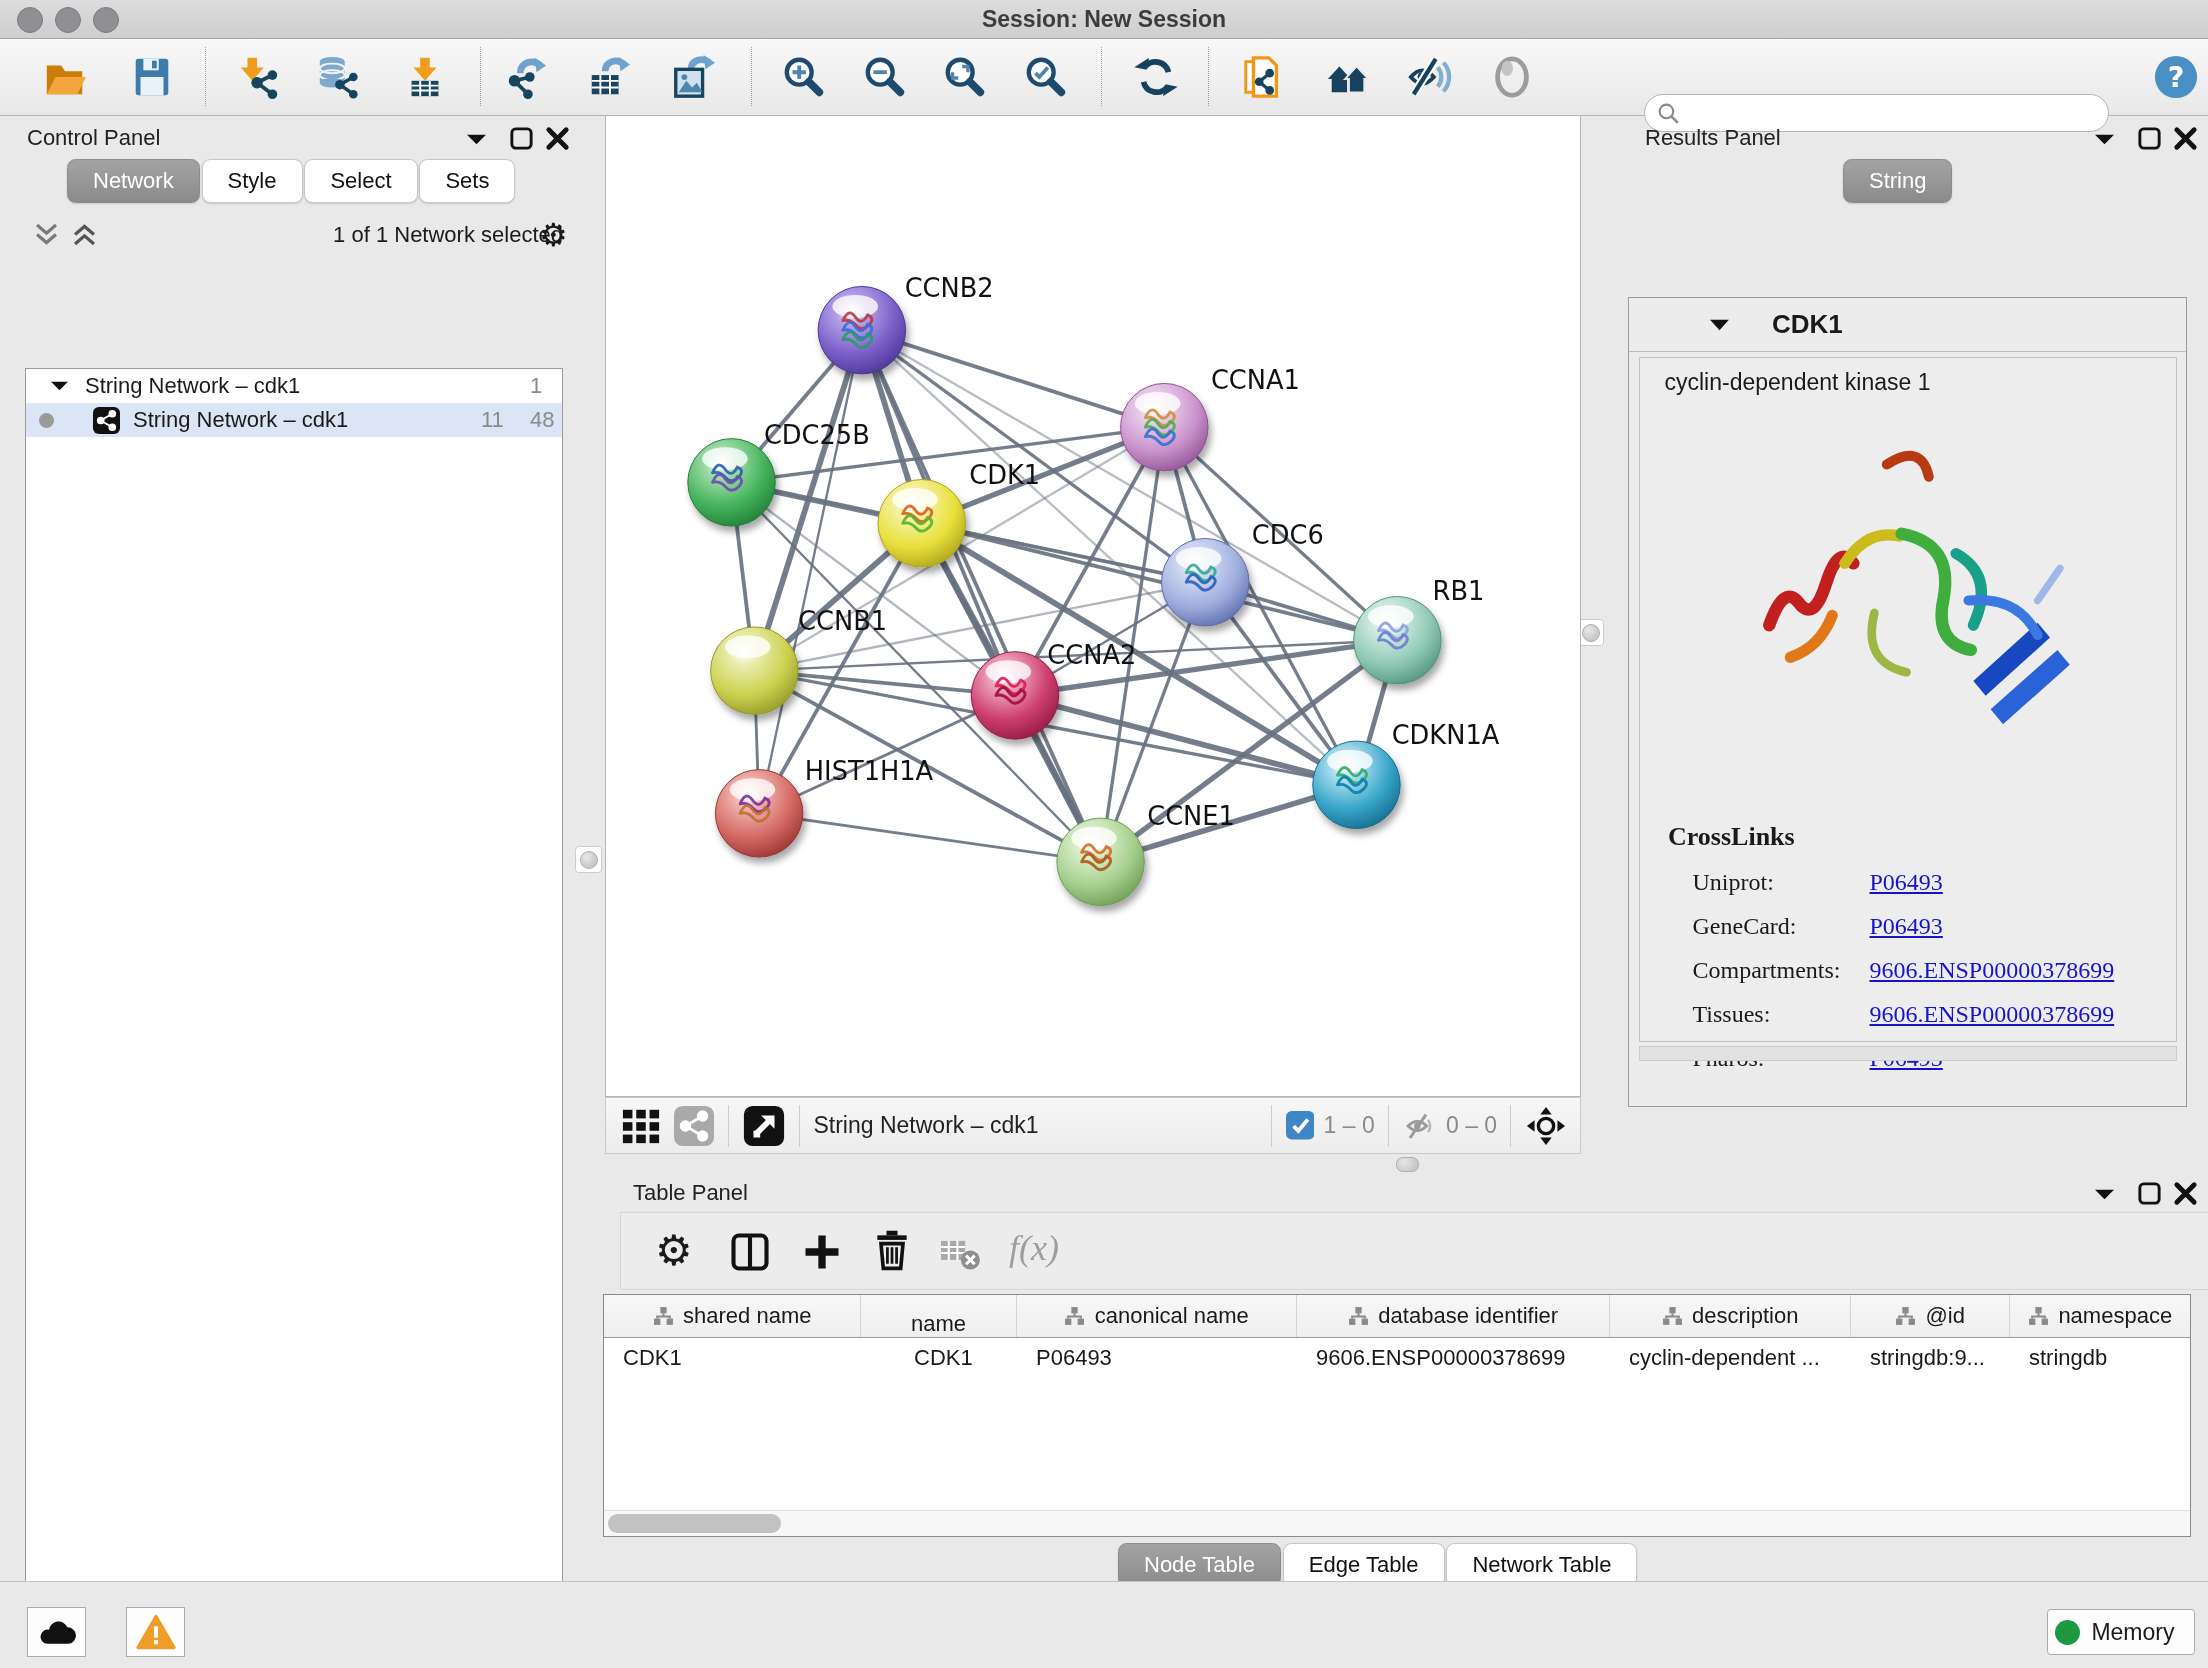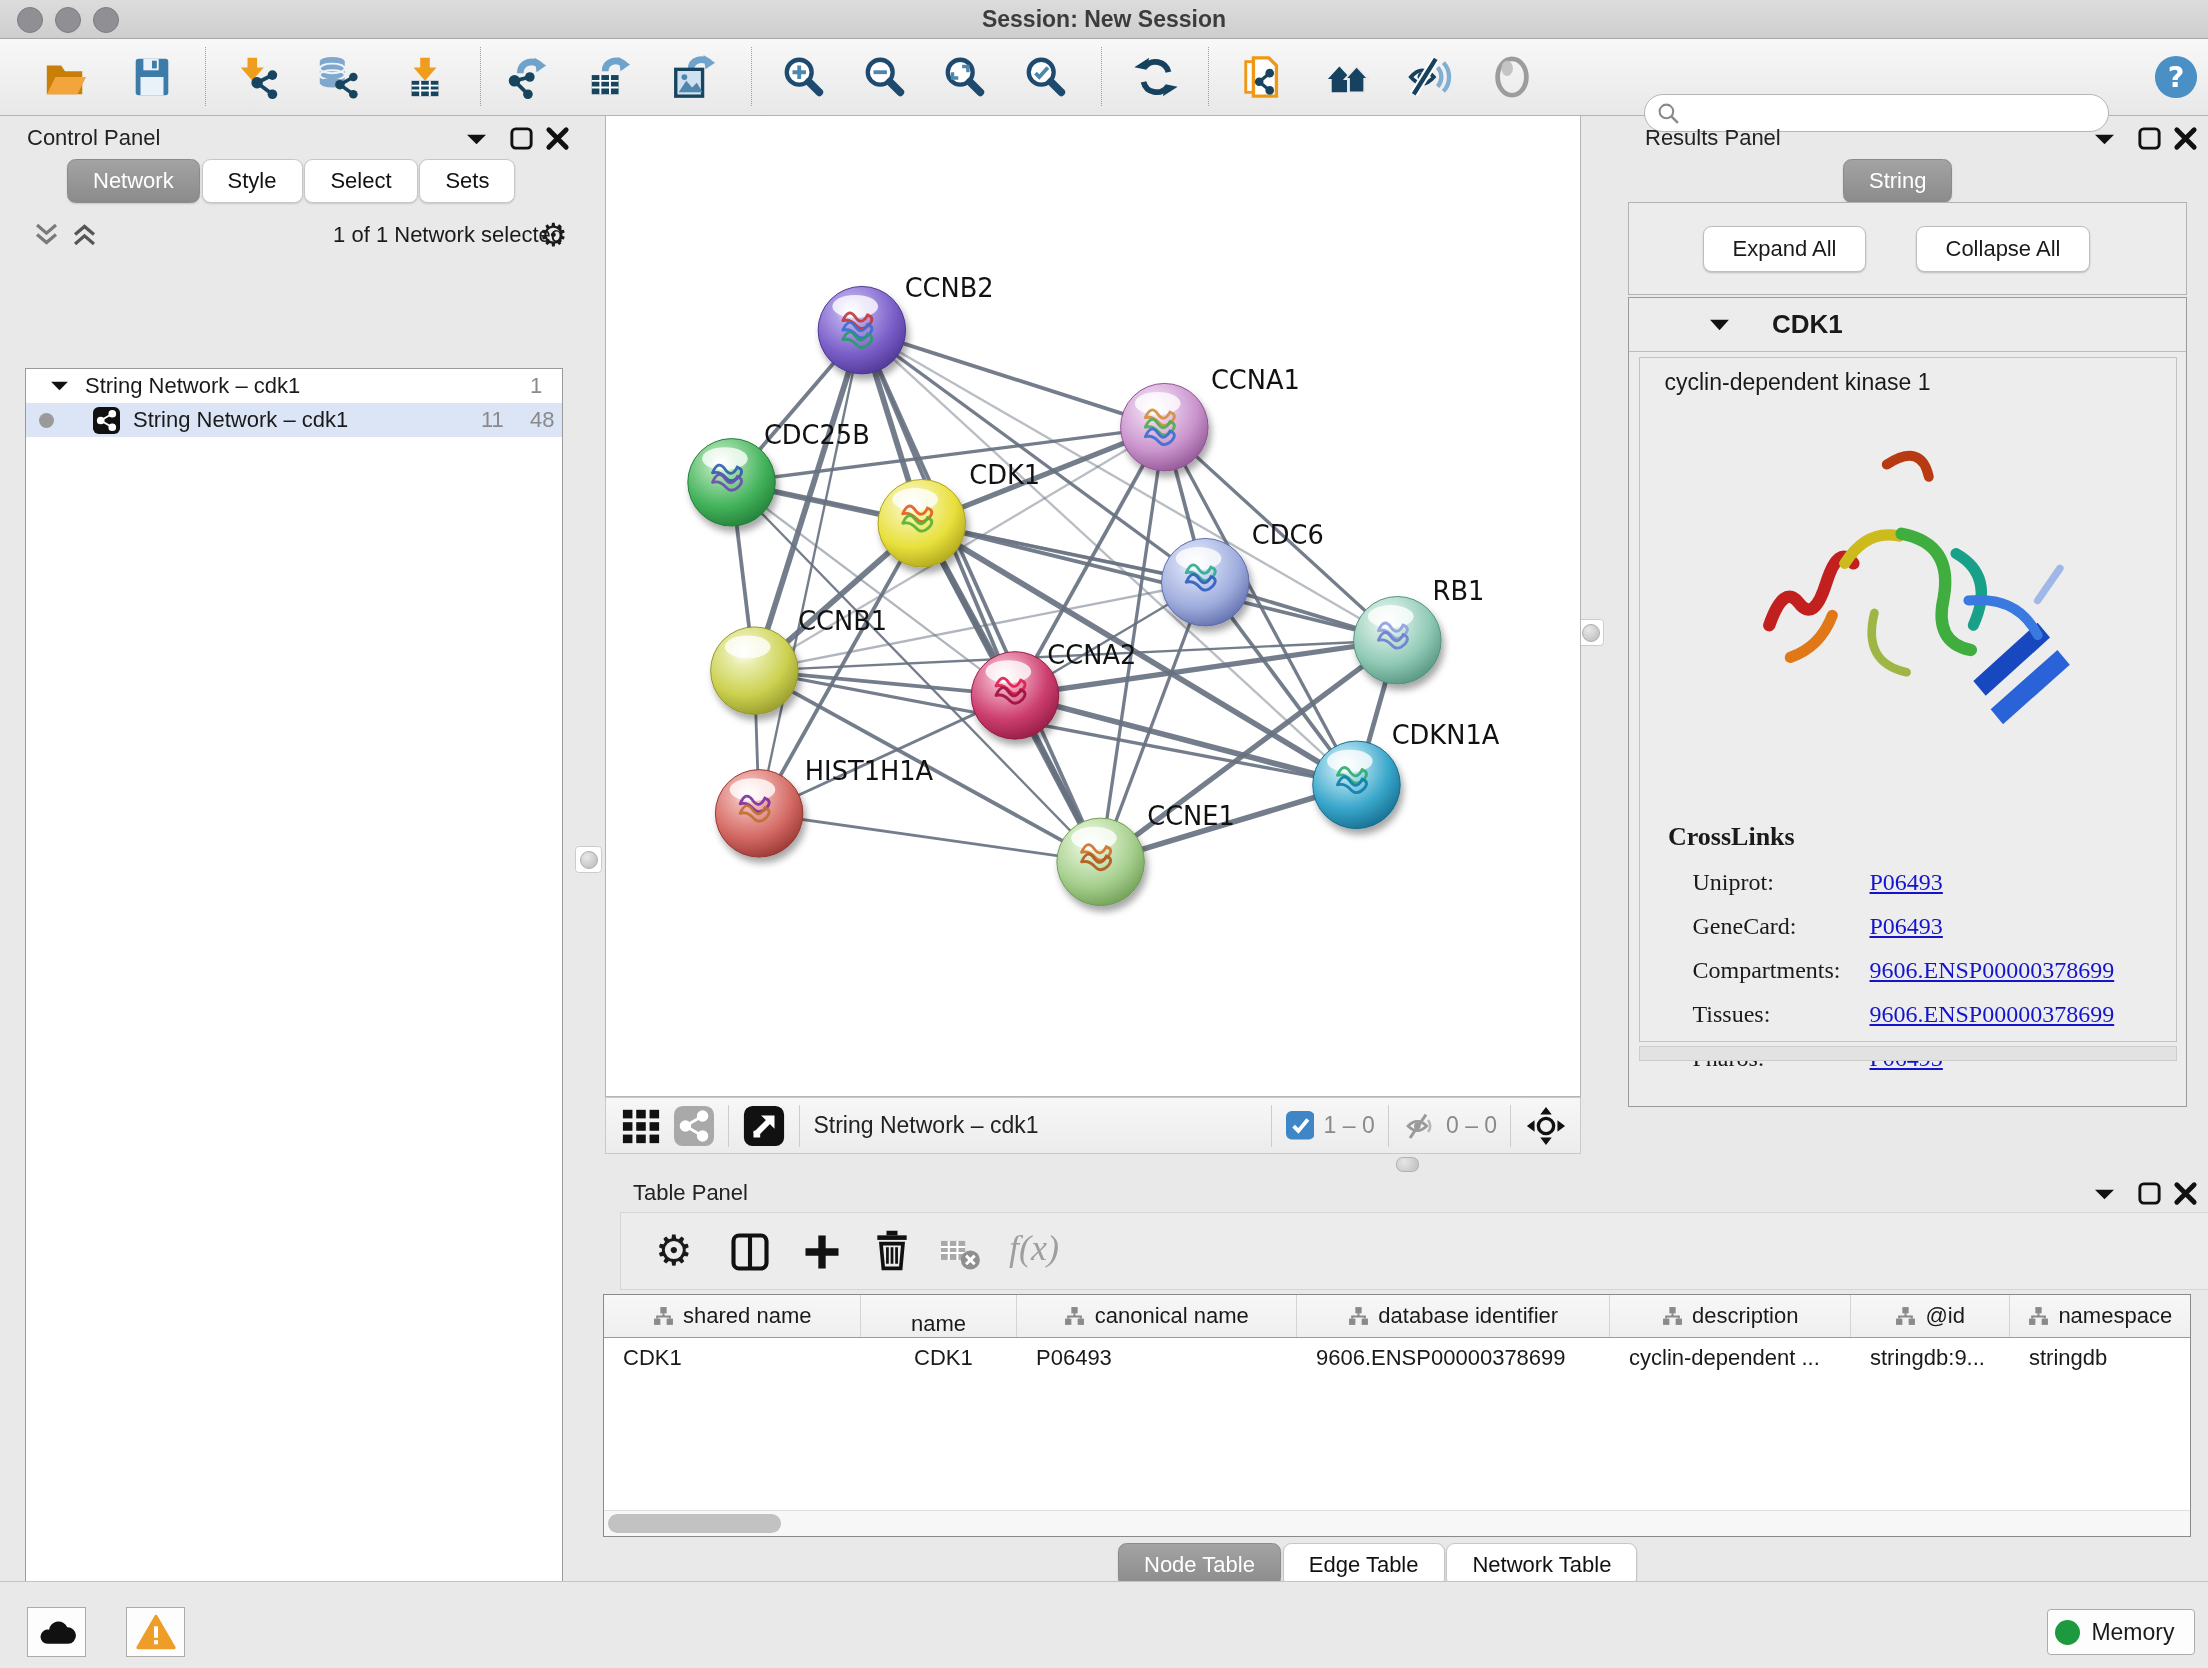--- a/index.html
+++ b/index.html
@@ -518,24 +518,20 @@
       </svg>
     <svg class="abs" style="left:531px;top:9.5px;" width="27" height="27" viewBox="0 0 28 28">
         <rect x="4" y="4" width="20" height="20" rx="4" fill="none" stroke="#111" stroke-width="3"></rect>
       </svg>
     <svg class="abs" style="left:567px;top:9.5px;" width="27" height="27" viewBox="0 0 28 28">
         <path d="M5 5l18 18M23 5L5 23" stroke="#111" stroke-width="5" stroke-linecap="round"></path>
       </svg>
 
     <div class="abs tabbtn sel" style="left:238px;top:44px;">String</div>
 
-    <div class="abs rbox" style="left:23px;top:87px;width:557px;height:91px;">
-      <span class="btnw abs" style="left:74px;top:23px;">Expand All</span>
-      <span class="btnw abs" style="left:287px;top:23px;">Collapse All</span>
-    </div>
 
     <div class="abs rbox" style="left:23px;top:182px;width:557px;height:808px;border-color:#9a9a9a;">
       <div class="abs" style="left:0;top:0;width:100%;height:53px;border-bottom:1px solid #bdbdbd;">
         <svg class="abs" style="left:78px;top:19px;" width="25" height="17" viewBox="0 0 26 18">
             <path d="M3 3l10 11L23 3z" fill="#111"></path>
           </svg>
         <span class="abs" style="left:143px;top:11.4px;font-size:26px;font-weight:bold;">CDK1</span>
       </div>
       <div class="abs" style="left:9.5px;top:59px;width:536px;height:683px;border:1px solid #c2c2c2;background:#ededed;">
         <div class="abs" style="left:25px;top:11.4px;font-size:23px;">cyclin-dependent kinase 1</div>

